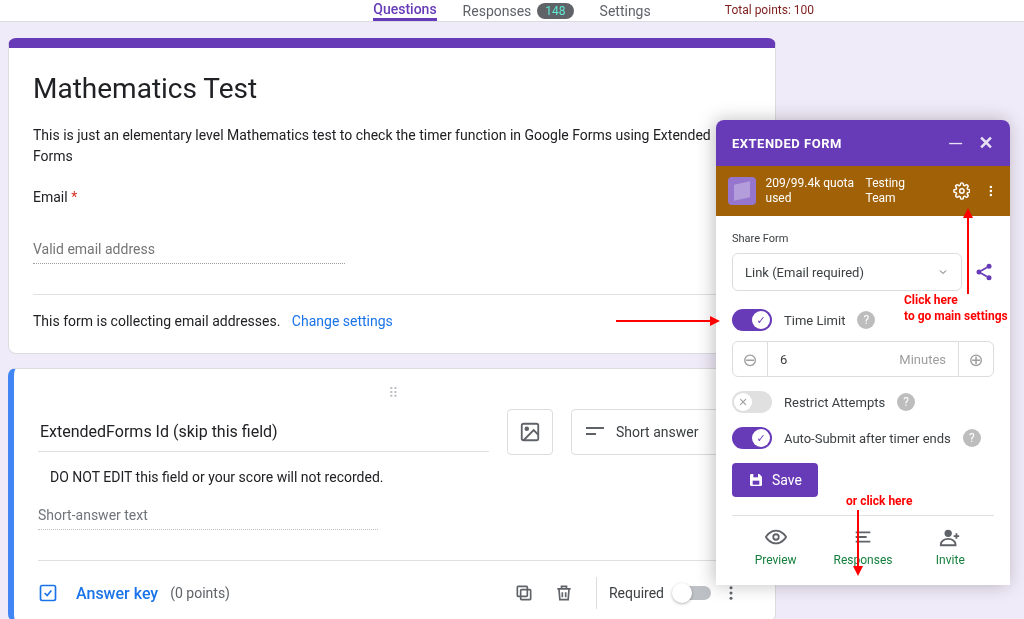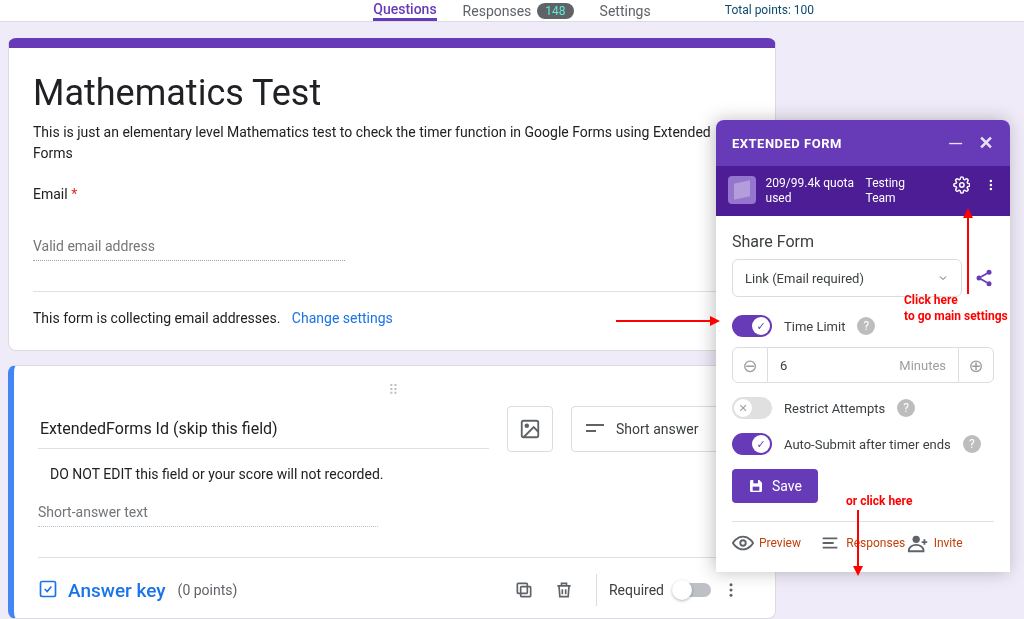--- a/index.html
+++ b/index.html
@@ -3,84 +3,84 @@
 <meta charset="utf-8">
 <style>
   *{box-sizing:border-box;margin:0;padding:0;font-family:Roboto,Arial,sans-serif}
   body{background:#f0ebf8;width:1024px;height:619px;overflow:hidden;position:relative;color:#202124}
 
   
   .tabs{position:absolute;top:0;left:0;right:0;height:22px;display:flex;align-items:center;justify-content:center;gap:26px;font-size:14px;background:#fff;border-bottom:1px solid #dadce0}
   .tab{display:flex;align-items:center;gap:6px;color:#5f6368;height:100%}
   .tab.active{color:#673ab7;border-bottom:3px solid #673ab7;font-weight:500}
   .badge{background:#5f6368;color:#5eead4;font-size:12px;border-radius:10px;padding:1px 8px}
-  .totalpts{position:absolute;right:210px;top:3px;font-size:12px;color:#0c4a6e}
+  .totalpts{position:absolute;right:210px;top:3px;font-size:12px;color:#7f1d1d}
 
   
   .col{position:absolute;top:38px;left:8px;width:768px}
   .card{background:#fff;border:1px solid #dadce0;border-radius:8px;padding:24px;margin-bottom:14px;position:relative}
   .card1{border-top:10px solid #673ab7}
-  .formtitle{font-size:36px;font-weight:400;margin-bottom:8px}
+  .formtitle{font-size:28px;font-weight:400;margin-bottom:20px}
   .formdesc{font-size:14px;color:#202124;margin-bottom:22px;line-height:1.5}
   .emlabel{font-size:14px;margin-bottom:34px}
   .req{color:#d93025}
   .emailfield{width:312px;font-size:14px;color:#70757a;border:none;border-bottom:1px dotted #9aa0a6;padding-bottom:6px;margin-bottom:20px;outline:none}
   .hr{border:none;border-top:1px solid #e0e0e0;margin:10px 0 18px}
   .collect{font-size:14px;color:#202124}
   .collect a{color:#1a73e8;text-decoration:none;margin-left:8px}
 
   .card2{border-left:6px solid #4285f4;padding:16px 24px 10px}
   .grip{text-align:center;color:#bdc1c6;font-size:14px;letter-spacing:2px;margin-bottom:8px}
   .qrow{display:flex;align-items:center;gap:18px;margin-bottom:10px}
   .qtitle{flex:1;font-size:16px;color:#202124;border-bottom:1px solid #e0e0e0;padding:10px 2px}
   .imgbtn{width:46px;height:46px;border:1px solid #dadce0;border-radius:4px;display:flex;align-items:center;justify-content:center;color:#5f6368}
   .typesel{flex:0 0 180px;height:46px;border:1px solid #dadce0;border-radius:4px;display:flex;align-items:center;gap:12px;padding:0 14px;font-size:14px;color:#3c4043}
   .warn{font-size:14px;margin:14px 12px 22px}
   .short{font-size:14px;color:#70757a;border-bottom:1px dotted #bdc1c6;width:340px;padding-bottom:6px;margin-bottom:30px}
   .qfoot{display:flex;align-items:center;border-top:1px solid #e0e0e0;padding-top:14px}
-  .akey{display:flex;gap:10px;color:#1a73e8;font-size:19px;font-weight:500}
+  .akey{display:flex;align-items:center;gap:18px;color:#1a73e8;font-size:16px;font-weight:500}
   .pts{color:#5f6368;font-size:14px;margin-left:12px}
   .spacer{flex:1}
   .icbtn{width:36px;height:36px;display:flex;align-items:center;justify-content:center;color:#5f6368;margin:0 2px}
   .vdiv{width:1px;height:32px;background:#dadce0;margin:0 12px}
   .reqlab{font-size:14px;color:#3c4043;margin-right:10px}
   .switch{width:37px;height:14px;background:#bdc1c6;border-radius:14px;position:relative}
   .switch .knob{position:absolute;width:20px;height:20px;background:#fff;border-radius:50%;top:-3px;left:-2px;box-shadow:0 1px 3px rgba(0,0,0,.3)}
 
   
   .panel{position:absolute;top:120px;right:14px;width:294px;background:#fff;border-radius:8px 8px 0 0;box-shadow:-2px 0 18px rgba(0,0,0,.25);overflow:hidden}
   .phead{background:#673ab7;color:#fff;height:46px;display:flex;align-items:center;padding:0 16px;font-size:13px;font-weight:700;letter-spacing:.5px}
   .phead .sp{flex:1}
   .phead .ic{opacity:.85;margin-left:16px;font-size:18px;line-height:1}
-  .pstatus{background:#4c1d95;color:#fff;display:flex;align-items:flex-start;padding:10px 12px;gap:10px;font-size:12px}
+  .pstatus{background:#a16207;color:#fff;display:flex;align-items:center;padding:10px 12px;gap:10px;font-size:12px}
   .cube{width:28px;height:28px;background:#9575cd;border-radius:4px;position:relative}
   .cube:before{content:"";position:absolute;inset:6px;background:#b39ddb;transform:skewY(-12deg)}
   .team{margin-left:auto;margin-right:6px;text-align:left;line-height:1.25}
   .pbody{padding:16px 16px 8px;font-size:13px;color:#3c4043}
-  .pbody .lbl{font-size:16px;margin-bottom:8px}
+  .pbody .lbl{font-size:11px;margin-bottom:8px}
   .selrow{display:flex;align-items:center;gap:12px;margin-bottom:18px}
   .sel{flex:1;height:38px;border:1px solid #dadce0;border-radius:6px;display:flex;align-items:center;justify-content:space-between;padding:0 12px;font-size:13px}
   .share{color:#673ab7}
   .optrow{display:flex;align-items:center;gap:12px;margin:14px 0}
   .ptoggle{width:40px;height:22px;border-radius:22px;position:relative;flex:0 0 40px}
   .ptoggle.on{background:#673ab7}
   .ptoggle.off{background:#e0e0e0}
   .ptoggle .k{position:absolute;width:18px;height:18px;border-radius:50%;top:2px;display:flex;align-items:center;justify-content:center;font-size:11px}
   .ptoggle.on .k{right:2px;background:#fff;color:#673ab7}
   .ptoggle.off .k{left:2px;background:#fff;color:#9e9e9e}
   .help{width:18px;height:18px;border-radius:50%;background:#bdbdbd;color:#fff;font-size:12px;display:flex;align-items:center;justify-content:center}
   .numrow{display:flex;align-items:center;gap:0;margin:-4px 0 6px}
   .circ{width:36px;height:36px;border:1px solid #dadce0;display:flex;align-items:center;justify-content:center;color:#9e9e9e;font-size:18px}
   .circ:first-child{border-radius:6px 0 0 6px}
   .circ:last-child{border-radius:0 6px 6px 0}
   .numbox{flex:1;height:36px;border-top:1px solid #dadce0;border-bottom:1px solid #dadce0;display:flex;align-items:center;justify-content:space-between;padding:0 12px;font-size:13px;color:#3c4043}
   .unit{color:#9e9e9e}
   .savebtn{background:#673ab7;color:#fff;border:none;border-radius:4px;padding:9px 16px;font-size:14px;display:flex;align-items:center;gap:8px;margin-top:14px}
   .pfoot{display:flex;border-top:1px solid #e0e0e0;margin-top:18px}
-  .pfoot .fitem{flex:1;display:flex;flex-direction:row;align-items:center;gap:5px;padding:10px 0;font-size:12px;color:#c2410c}
+  .pfoot .fitem{flex:1;display:flex;flex-direction:column;align-items:center;gap:5px;padding:10px 0;font-size:12px;color:#15803d}
 
   
   .anno{position:absolute;color:#ff0000;font-size:12px;font-weight:700;line-height:1.3;pointer-events:none}
   .arrow-right{position:absolute;pointer-events:none}
   svg{display:block}
 </style>
 </head>
 <body>
 
 <div class="tabs">

